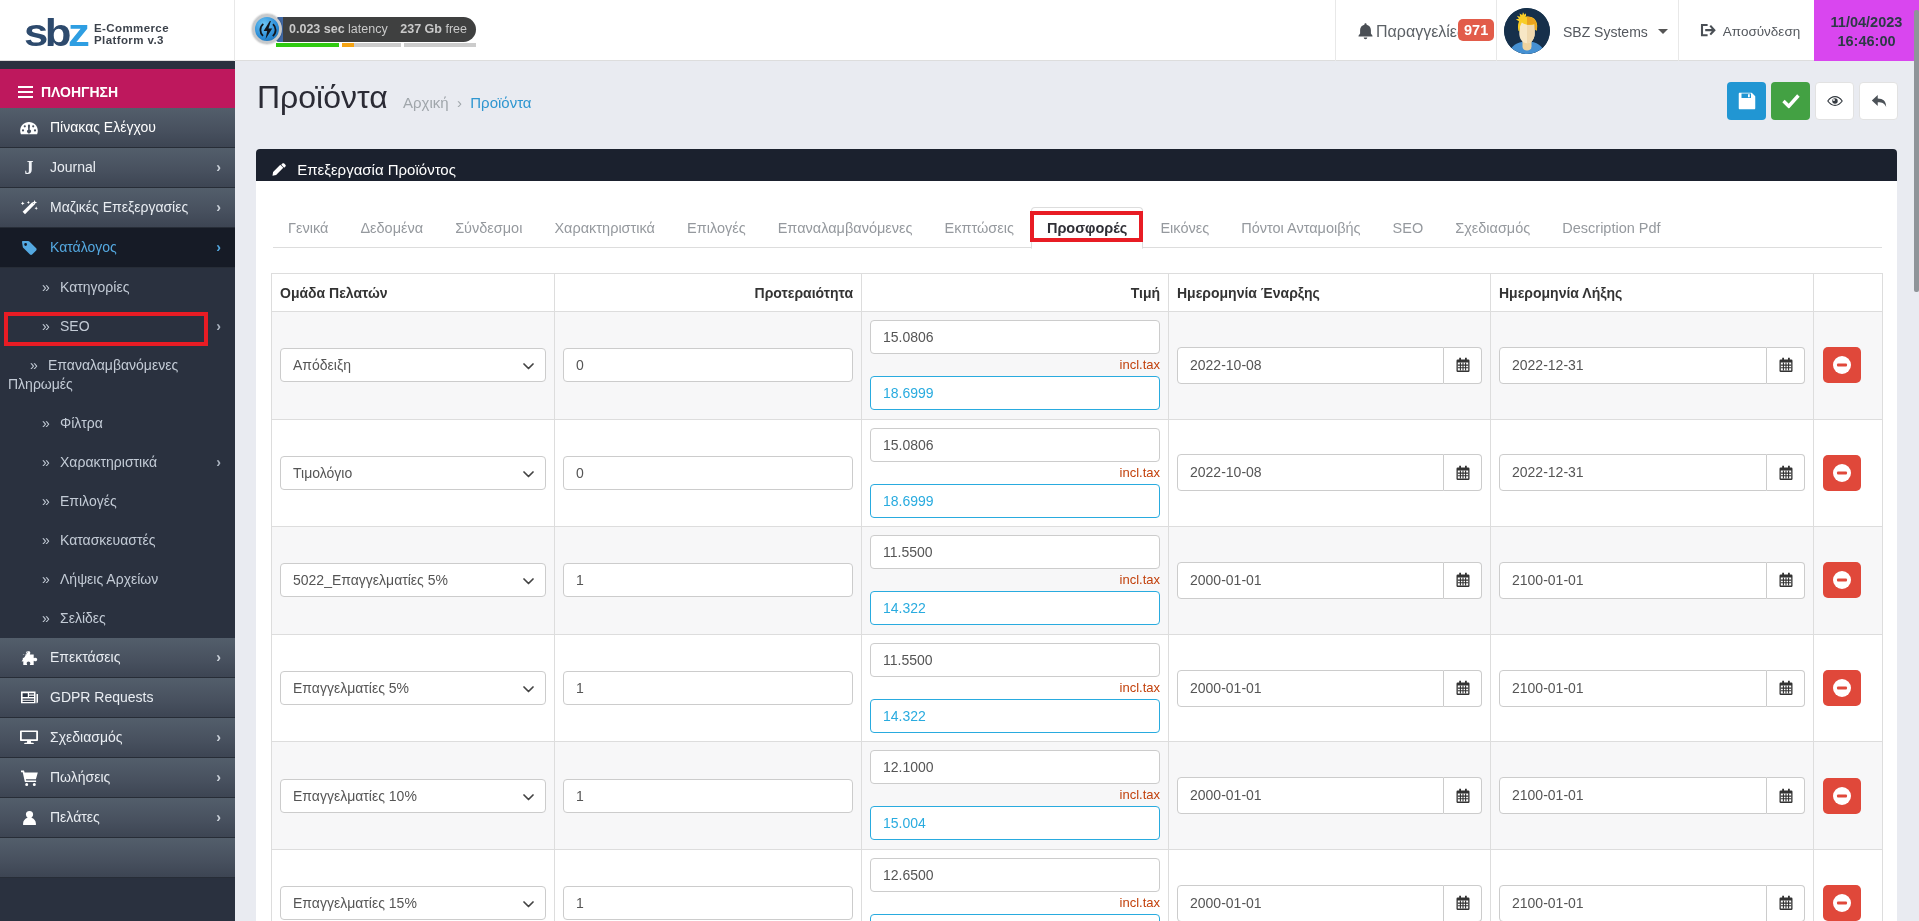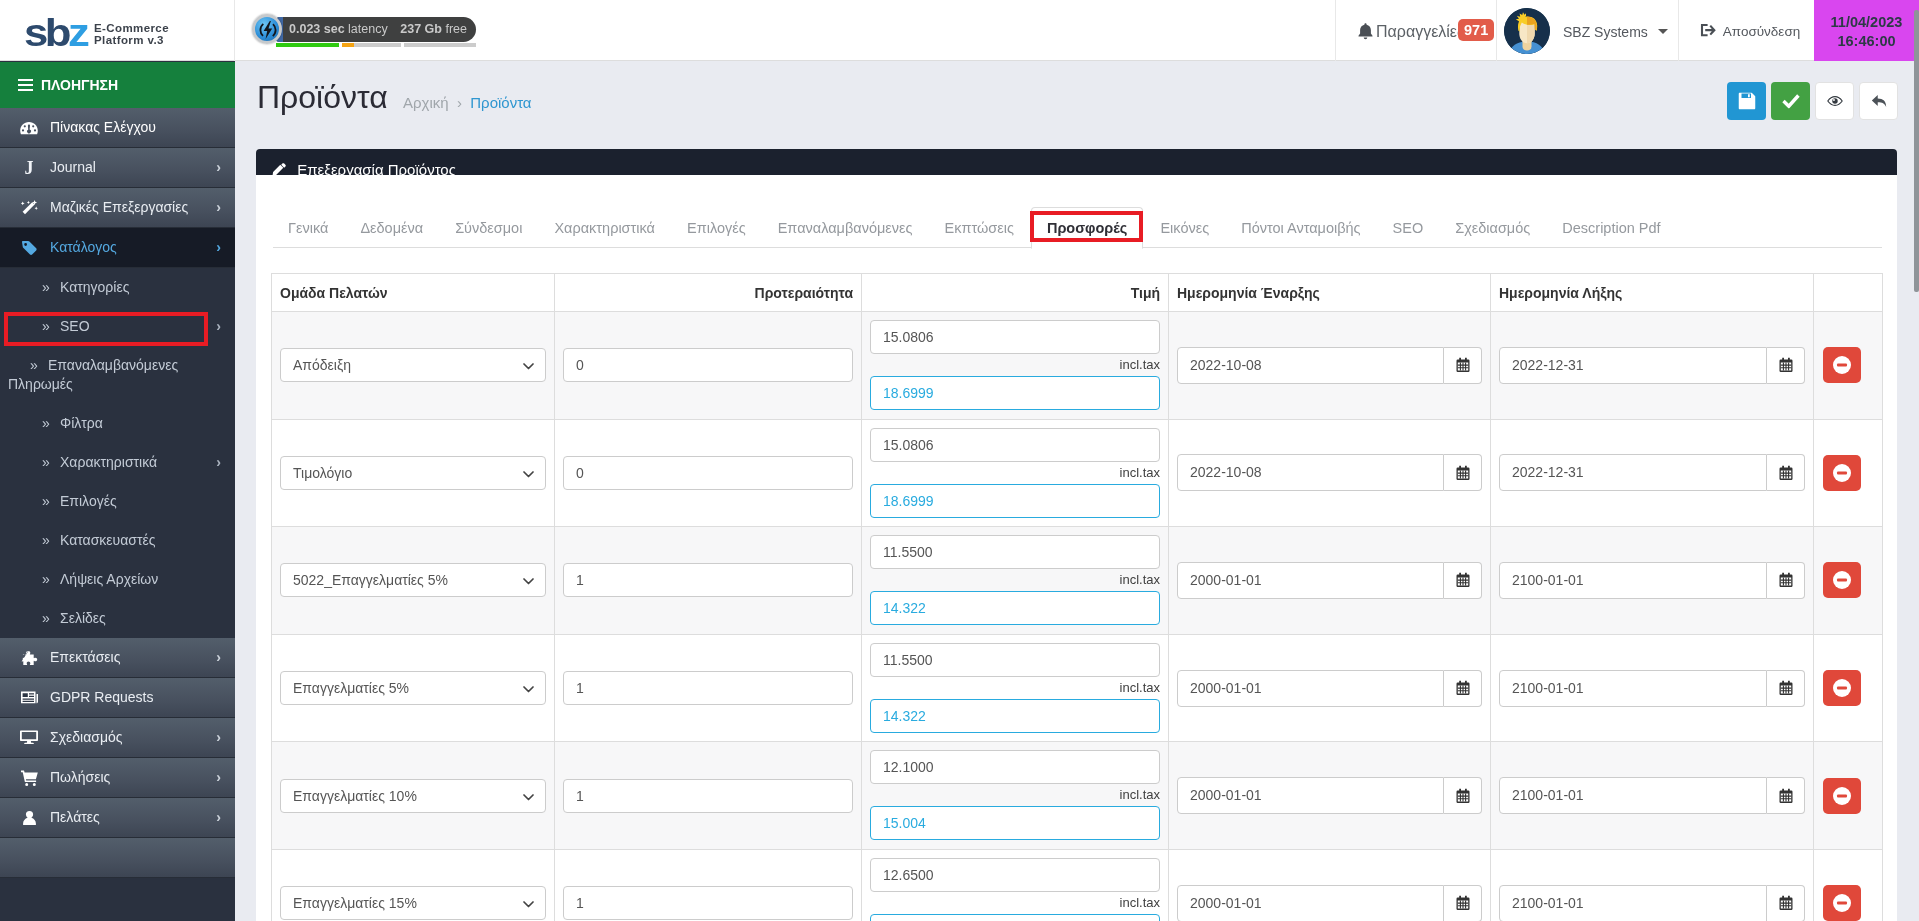--- a/index.html
+++ b/index.html
@@ -26,21 +26,21 @@
 #h-bell{position:absolute;left:1357px;top:22px}
 #h-orders{position:absolute;left:1376px;top:23px;font-size:16px;color:#5c6166}
 #h-badge{position:absolute;left:1458px;top:19px;background:#e25c4a;color:#fff;font-size:14.5px;font-weight:bold;padding:3px 6px;border-radius:5px}
 #avatar{position:absolute;left:1504px;top:8px;width:46px;height:46px;border-radius:50%;overflow:hidden;background:#17354e}
 #h-user{position:absolute;left:1563px;top:24px;font-size:14px;color:#54585e}
 #h-caret{position:absolute;left:1658px;top:29px;width:0;height:0;border-left:5px solid transparent;border-right:5px solid transparent;border-top:5px solid #555}
 #h-logout{position:absolute;left:1700px;top:23px;font-size:13.5px;color:#54585e}
 #datetime{position:absolute;left:1814px;top:0;width:105px;height:61px;background:#d946ef;color:#2d3a46;font-size:14.5px;font-weight:bold;text-align:center;padding-top:13px;line-height:19px}
 
 #sidebar{position:absolute;left:0;top:61px;width:235px;height:860px;background:#2a313f}
-#navhead{position:absolute;left:0;top:1px;width:235px;height:47px;background:#15803d;color:#fff;font-size:14px;font-weight:bold;line-height:47px;padding-left:18px}
+#navhead{position:absolute;left:0;top:8px;width:235px;height:47px;background:#be185d;color:#fff;font-size:14px;font-weight:bold;line-height:47px;padding-left:18px}
 .mitem{position:relative;width:235px;height:40px;background:linear-gradient(#535e6b,#47505e 60%,#3d4553);border-bottom:1px solid #272d37;color:#e9edf2;font-size:14px;line-height:39px}
 .mitem .mi{position:absolute;left:20px;top:12px;width:18px;height:17px;line-height:0}.mitem .mi svg{display:block;margin:auto}
 .mitem .mt{position:absolute;left:50px;top:0;white-space:nowrap}
 .mitem .chev{position:absolute;right:14px;top:0;font-size:14px;color:#cdd4dc;font-weight:bold}
 .mitem.active{background:#161b26;color:#54a9e1}
 .mitem.active .chev{color:#54a9e1}
 .sitem{position:relative;width:235px;height:39px;background:#2a313f;color:#c3cbd6;font-size:14px;line-height:39px;padding-left:42px}
 .sitem .arr{display:inline-block;width:18px}
 .sitem .chev{position:absolute;right:14px;top:0;font-size:14px;color:#aab3bf;font-weight:bold}
 .sitem.active{background:#242b37;color:#449fdd}
@@ -50,38 +50,38 @@
 #crumbs{position:absolute;left:403px;top:94px;font-size:15px;color:#a0a6ab}
 #crumbs a{color:#2f96d0;text-decoration:none}
 #topbtns{position:absolute;left:1727px;top:82px}
 .tbtn{display:inline-block;width:39px;height:38px;border-radius:4px;margin-right:5px;position:relative;vertical-align:top}
 .tbtn svg{position:absolute;left:50%;top:50%;transform:translate(-50%,-50%)}
 .tbtn.blue{background:#2196d3}
 .tbtn.green{background:#43a143}
 .tbtn.white{background:#fff;border:1px solid #e2e2e2}
 
 #panel{position:absolute;left:256px;top:149px;width:1641px;height:900px;background:#fff;border-radius:4px 4px 0 0}
-#panel-head{position:absolute;left:0;top:0;width:1641px;height:26px;background:#1b212e;border-radius:4px 4px 0 0;color:#fff;font-size:15px;line-height:42px;padding-left:16px}
+#panel-head{position:absolute;left:0;top:0;width:1641px;height:32px;background:#1b212e;border-radius:4px 4px 0 0;color:#fff;font-size:15px;line-height:42px;padding-left:16px}
 #panel-head svg{vertical-align:-2px}
 
 #tabs{position:absolute;left:17px;top:58px;width:1609px;height:41px;border-bottom:1px solid #ddd;font-size:14.5px;color:#95999e;white-space:nowrap}
 .tab{display:inline-block;padding:10px 15px;margin-right:2px;line-height:20px}
 .tab.active{position:relative;background:#fff;border:1px solid #ddd;border-bottom:1px solid #fff;border-radius:4px 4px 0 0;color:#2f2f36;font-weight:bold;top:0}
 #redbox2{position:absolute;left:757px;top:4px;width:113px;height:31px;border:4px solid #e81c24;z-index:50}
 
 #tbl{position:absolute;left:15px;top:124px;border-collapse:collapse;table-layout:fixed;width:1611px;font-size:14px}
 #tbl td,#tbl th{border:1px solid #ddd;vertical-align:middle;padding:8px}
 #tbl th{font-weight:bold;color:#333;text-align:left;height:38px;padding:8px}
 #tbl th.r{text-align:right}
 #tbl tr.data{height:107.6px}
 #tbl tr.data:nth-child(even){background:#f7f7f8}
 .fsel,.finp{height:34px;border:1px solid #ccc;border-radius:4px;background:#fff;color:#555;font-size:14px;line-height:32px;padding:0 12px;position:relative}
 .fsel .cv{position:absolute;right:11px;top:14px;line-height:0}
 .pinp{height:34px;border:1px solid #ccc;border-radius:4px;background:#fff;color:#555;font-size:14px;line-height:32px;padding:0 12px}
-.pinc{height:22px;line-height:22px;text-align:right;color:#404040;font-size:13px}
+.pinc{height:22px;line-height:22px;text-align:right;color:#c2410c;font-size:13px}
 .pinp.blue{border:1px solid #29abdf;color:#29abdf}
 .dgroup{display:flex;height:37px}
 .dgroup .di{flex:1;border:1px solid #ccc;border-radius:4px 0 0 4px;background:#fff;color:#555;font-size:14px;line-height:35px;padding:0 12px}
 .dgroup .da{width:38px;border:1px solid #ccc;border-left:none;border-radius:0 4px 4px 0;background:#fff;position:relative}
 .dgroup .da svg{position:absolute;left:50%;top:50%;transform:translate(-50%,-50%)}
 .delbtn{width:38px;height:36px;background:#e0483a;border-radius:5px;margin-left:9px;position:relative}
 .delbtn svg{position:absolute;left:50%;top:50%;transform:translate(-50%,-50%)}
 </style>
 </head>
 <body>

